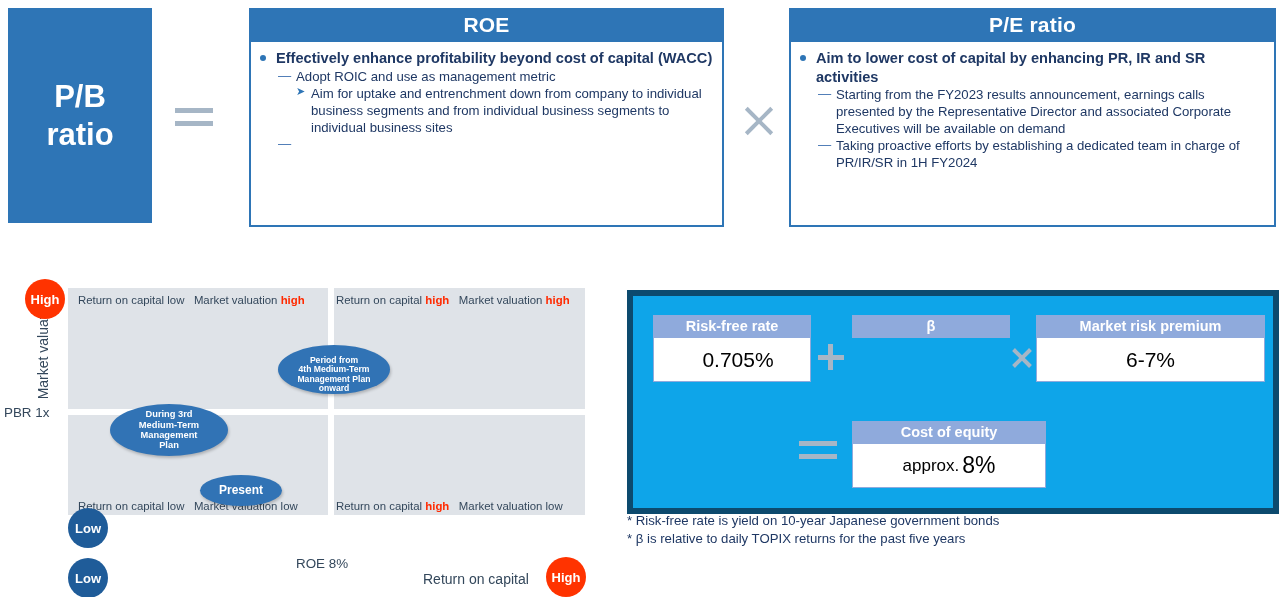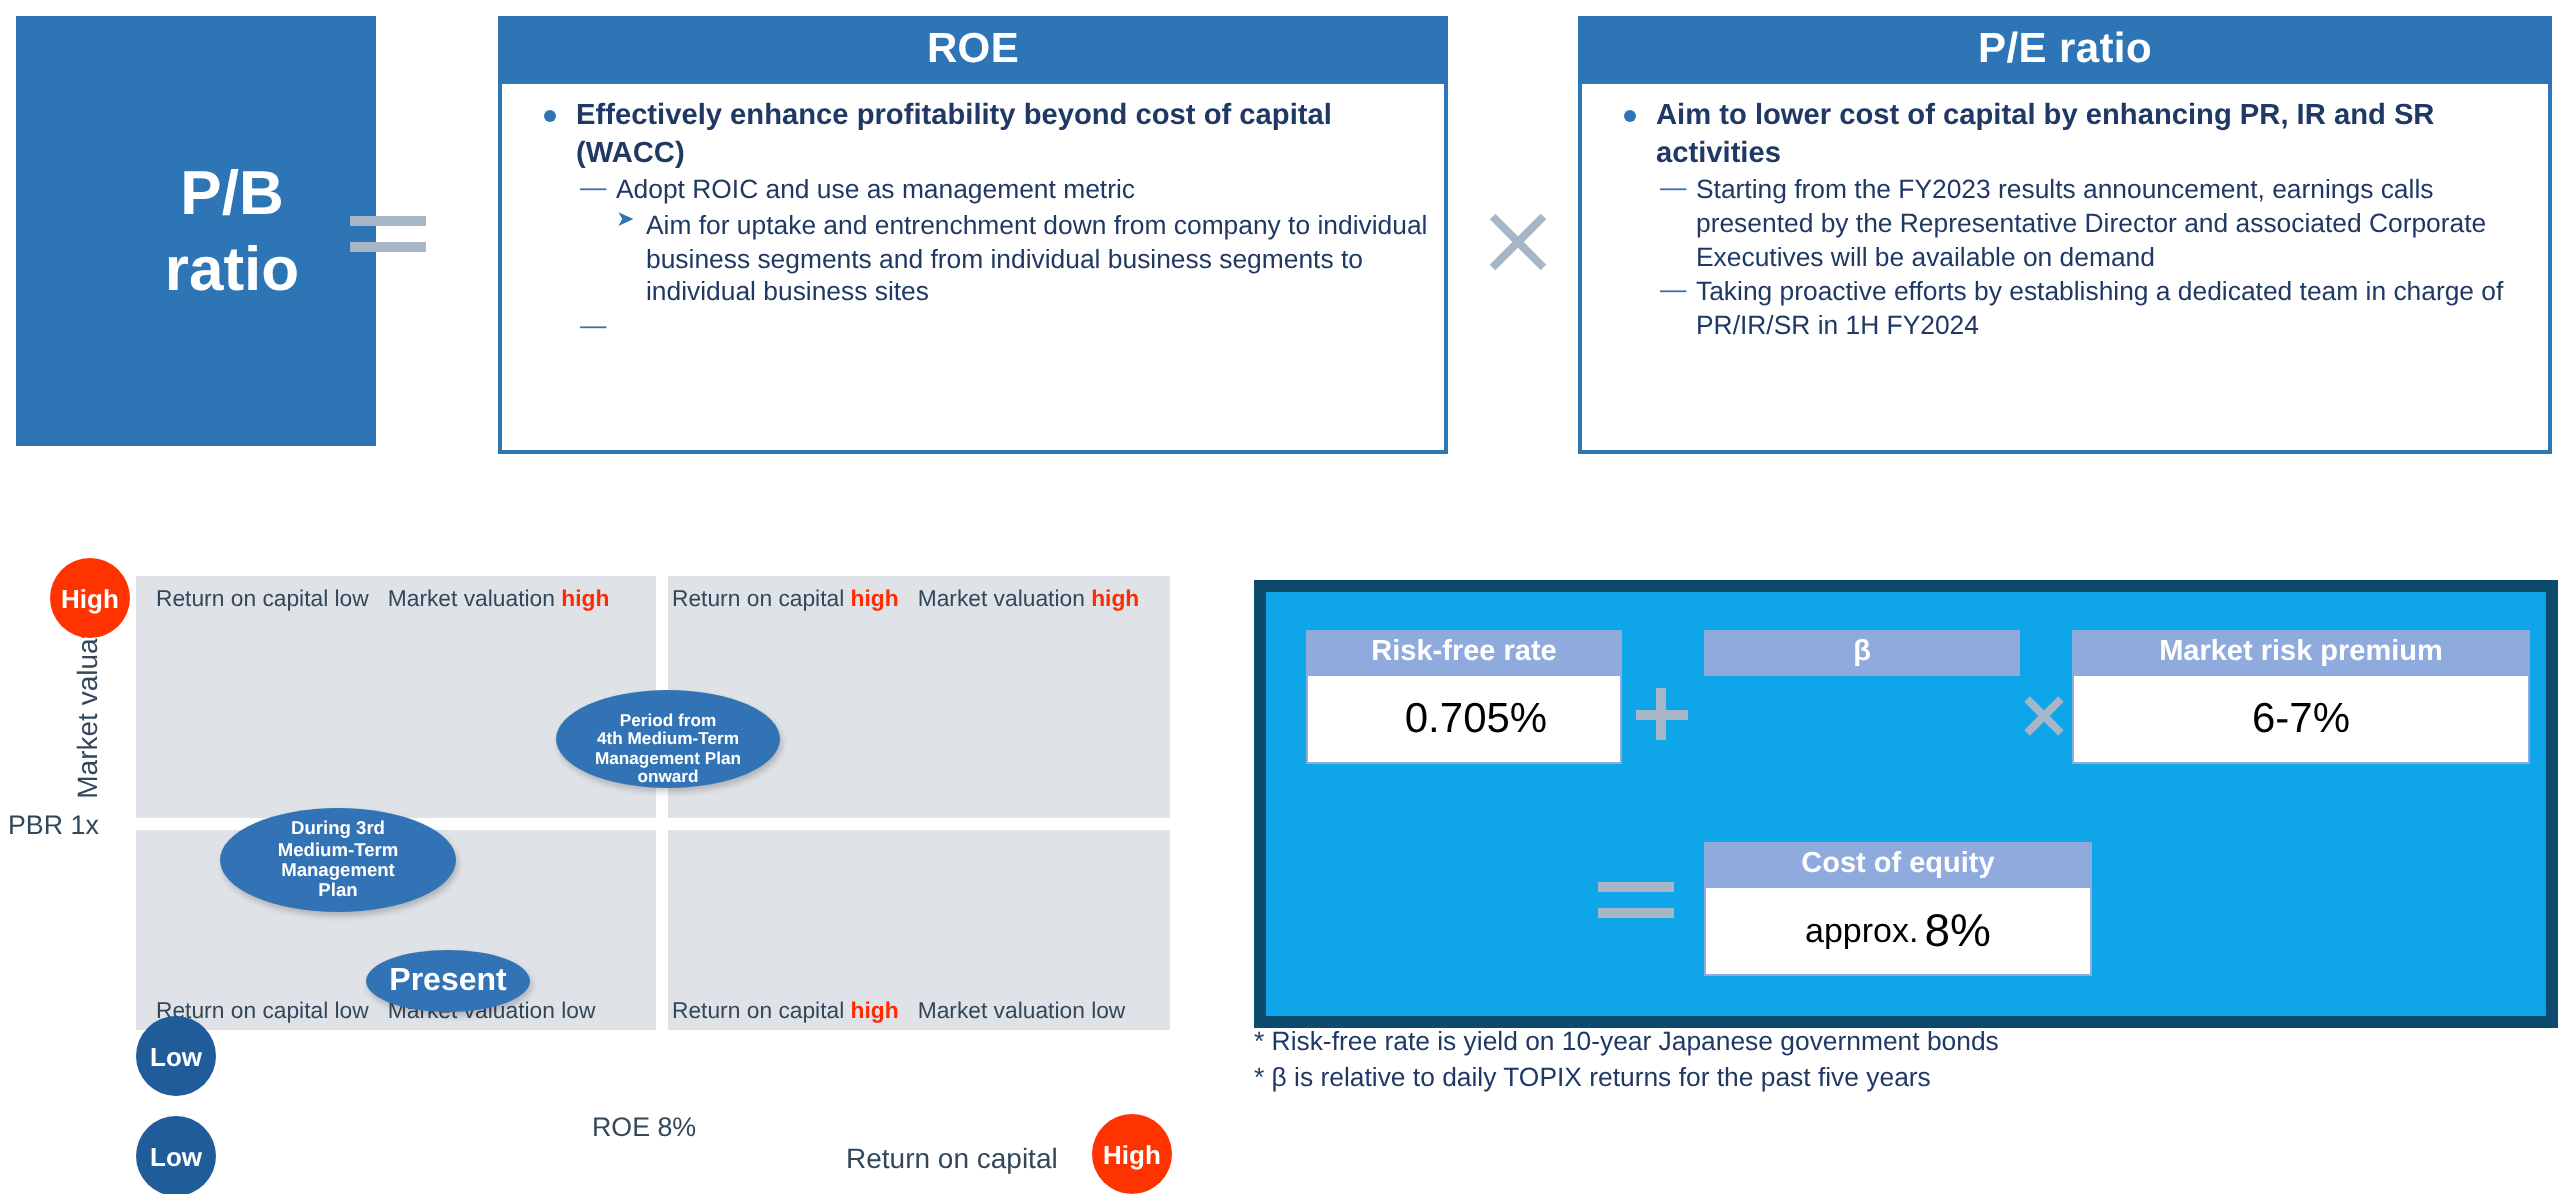--- a/index.html
+++ b/index.html
@@ -10,21 +10,21 @@
     position:relative;overflow:hidden;
     color:#1F3864;
   }
   .abs{position:absolute;}
 
   
   #pb-box{
     left:8px;top:8px;width:144px;height:215px;
     background:#2E75B6;color:#ffffff;
     display:flex;align-items:center;justify-content:center;
-    text-align:center;font-weight:bold;font-size:31px;line-height:1.22;padding-left:36px;
+    text-align:center;font-weight:bold;font-size:31px;line-height:1.22;
   }
   .eqsign{
     width:38px;height:18px;display:flex;flex-direction:column;
     justify-content:space-between;
   }
   .eqsign i{display:block;height:5px;background:#A6B6C6;width:100%;}
   #eq1{left:175px;top:108px;}
 
   .xsign{width:36px;height:36px;}
   .xsign i{
@@ -32,21 +32,21 @@
   }
   .xsign i:first-child{transform:rotate(45deg);}
   .xsign i:last-child{transform:rotate(-45deg);}
   #xmul{left:741px;top:103px;}
 
   .panel{border:2px solid #2E75B6;background:#ffffff;}
   .panel-hd{
     background:#2E75B6;color:#fff;font-weight:bold;font-size:21px;
     text-align:center;padding:3px 0 5px;letter-spacing:.2px;
   }
-  .panel-bd{padding:7px 8px 6px 20px;}
+  .panel-bd{padding:7px 8px 6px 8px;}
 
   #roe-panel{left:249px;top:8px;width:471px;height:215px;}
   #pe-panel{left:789px;top:8px;width:483px;height:215px;}
 
   ul.l1{list-style:none;margin:0;padding:0;}
   ul.l1>li{
     position:relative;padding-left:17px;
     font-size:14.6px;font-weight:bold;line-height:1.28;color:#1F3864;
     margin-bottom:2px;
   }
@@ -103,21 +103,21 @@
   #lbl-roe8{position:absolute;left:296px;top:288px;font-size:13.4px;color:#33475B;}
   #lbl-roc{position:absolute;left:423px;top:303px;font-size:14px;color:#33475B;}
 
   .oval{
     position:absolute;border-radius:50%;
     background:#3173B5;color:#fff;font-weight:bold;
     display:flex;align-items:center;justify-content:center;
     text-align:center;line-height:1.12;
     box-shadow:1px 2px 3px rgba(0,0,0,.22);
   }
-  #oval-present{left:183px;top:475px;width:82px;height:31px;font-size:16px;}
+  #oval-present{left:200px;top:475px;width:82px;height:31px;font-size:12px;}
   #oval-third{left:110px;top:404px;width:118px;height:52px;font-size:9.3px;}
   #oval-fourth{left:278px;top:345px;width:112px;height:49px;font-size:8.6px;align-items:flex-end;}
 
   
   #coe-box{
     left:627px;top:290px;width:640px;height:212px;
     border:6px solid #0c4a6e;background:#0ea5e9;
   }
   .fbox{position:absolute;}
   .fbox .fhd{

